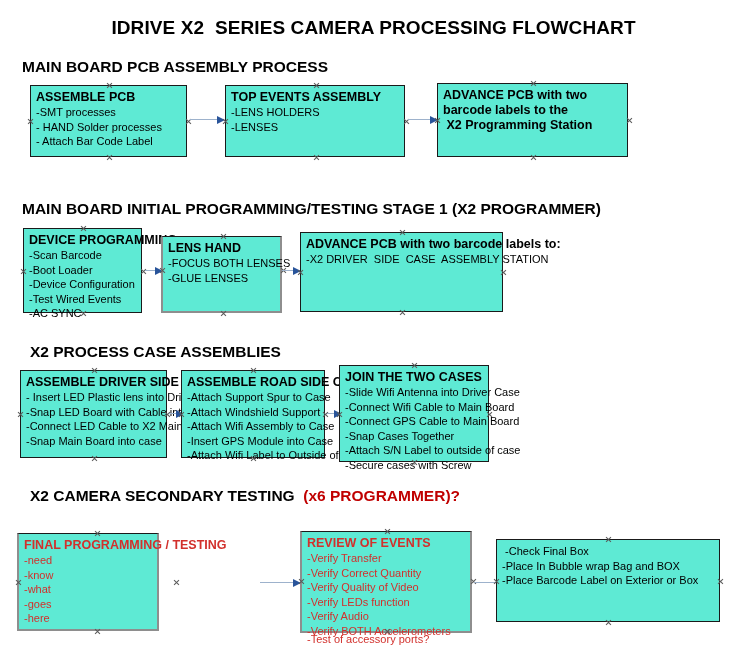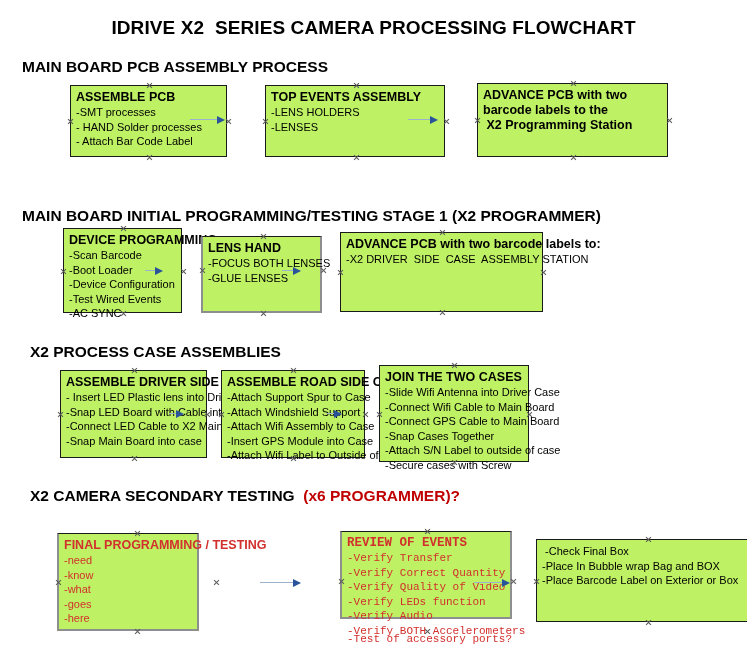--- a/index.html
+++ b/index.html
@@ -38,24 +38,23 @@
     font-weight: bold;
     color: #000000;
     white-space: pre;
   }
   .section-head .accent {
     color: #c00000;
   }
   .node {
     position: absolute;
     box-sizing: border-box;
-    background: #bef264;
+    background: #5eead4;
     border: 1px solid #1a1a1a;
     overflow: visible;
-    margin-left: 40px;
   }
   .node.shadowed {
     border-top: 1px solid #1a1a1a;
     border-left: 2px solid #8e8e8e;
     border-right: 2px solid #8e8e8e;
     border-bottom: 2px solid #8e8e8e;
   }
   .node-title {
     font-size: 12.5px;
     font-weight: bold;
@@ -175,21 +174,21 @@
       <div class="node-title">ADVANCE PCB with two</div>
       <div class="node-title">barcode labels to the</div>
       <div class="node-title"> X2 Programming Station</div>
     </div>
     <div class="handle" style="left:-4px; top:33px;"></div>
     <div class="handle" style="left:92px; top:-4px;"></div>
     <div class="handle" style="left:92px; top:70px;"></div>
     <div class="handle" style="left:188px; top:33px;"></div>
   </div>
 
-  <div class="section-head" style="left:22px; top:207px;"><span>MAIN BOARD INITIAL PROGRAMMING/TESTING STAGE 1 (X2 PROGRAMMER)</span></div>
+  <div class="section-head" style="left:22px; top:200px;"><span>MAIN BOARD INITIAL PROGRAMMING/TESTING STAGE 1 (X2 PROGRAMMER)</span></div>
 
   <div class="node" style="left:23px; top:228px; width:119px; height:85px;">
     <div class="node-body">
       <div class="node-title">DEVICE PROGRAMMING</div>
       <div class="node-line">-Scan Barcode</div>
       <div class="node-line">-Boot Loader</div>
       <div class="node-line">-Device Configuration</div>
       <div class="node-line">-Test Wired Events</div>
       <div class="node-line">-AC SYNC</div>
     </div>
@@ -304,21 +303,21 @@
     <div class="handle" style="left:75px; top:-4px;"></div>
     <div class="handle" style="left:75px; top:94px;"></div>
     <div class="handle" style="left:154px; top:45px;"></div>
   </div>
 
   <div class="connector" style="left:260px; top:578px; width:40px;">
     <div class="shaft"></div>
     <div class="head"></div>
   </div>
 
-  <div class="node shadowed red" style="left:300px; top:531px; width:172px; height:88px;font-family:Liberation Mono, monospace;">
+  <div class="node shadowed red" style="left:300px; top:531px; width:172px; height:102px;">
     <div class="node-body">
       <div class="node-title">REVIEW OF EVENTS</div>
       <div class="node-line">-Verify Transfer</div>
       <div class="node-line">-Verify Correct Quantity</div>
       <div class="node-line">-Verify Quality of Video</div>
       <div class="node-line">-Verify LEDs function</div>
       <div class="node-line">-Verify Audio</div>
       <div class="node-line">-Verify BOTH Accelerometers</div>
     </div>
     <div class="overflow-line" style="left:5px; top:100px;">-Test of accessory ports?</div>

